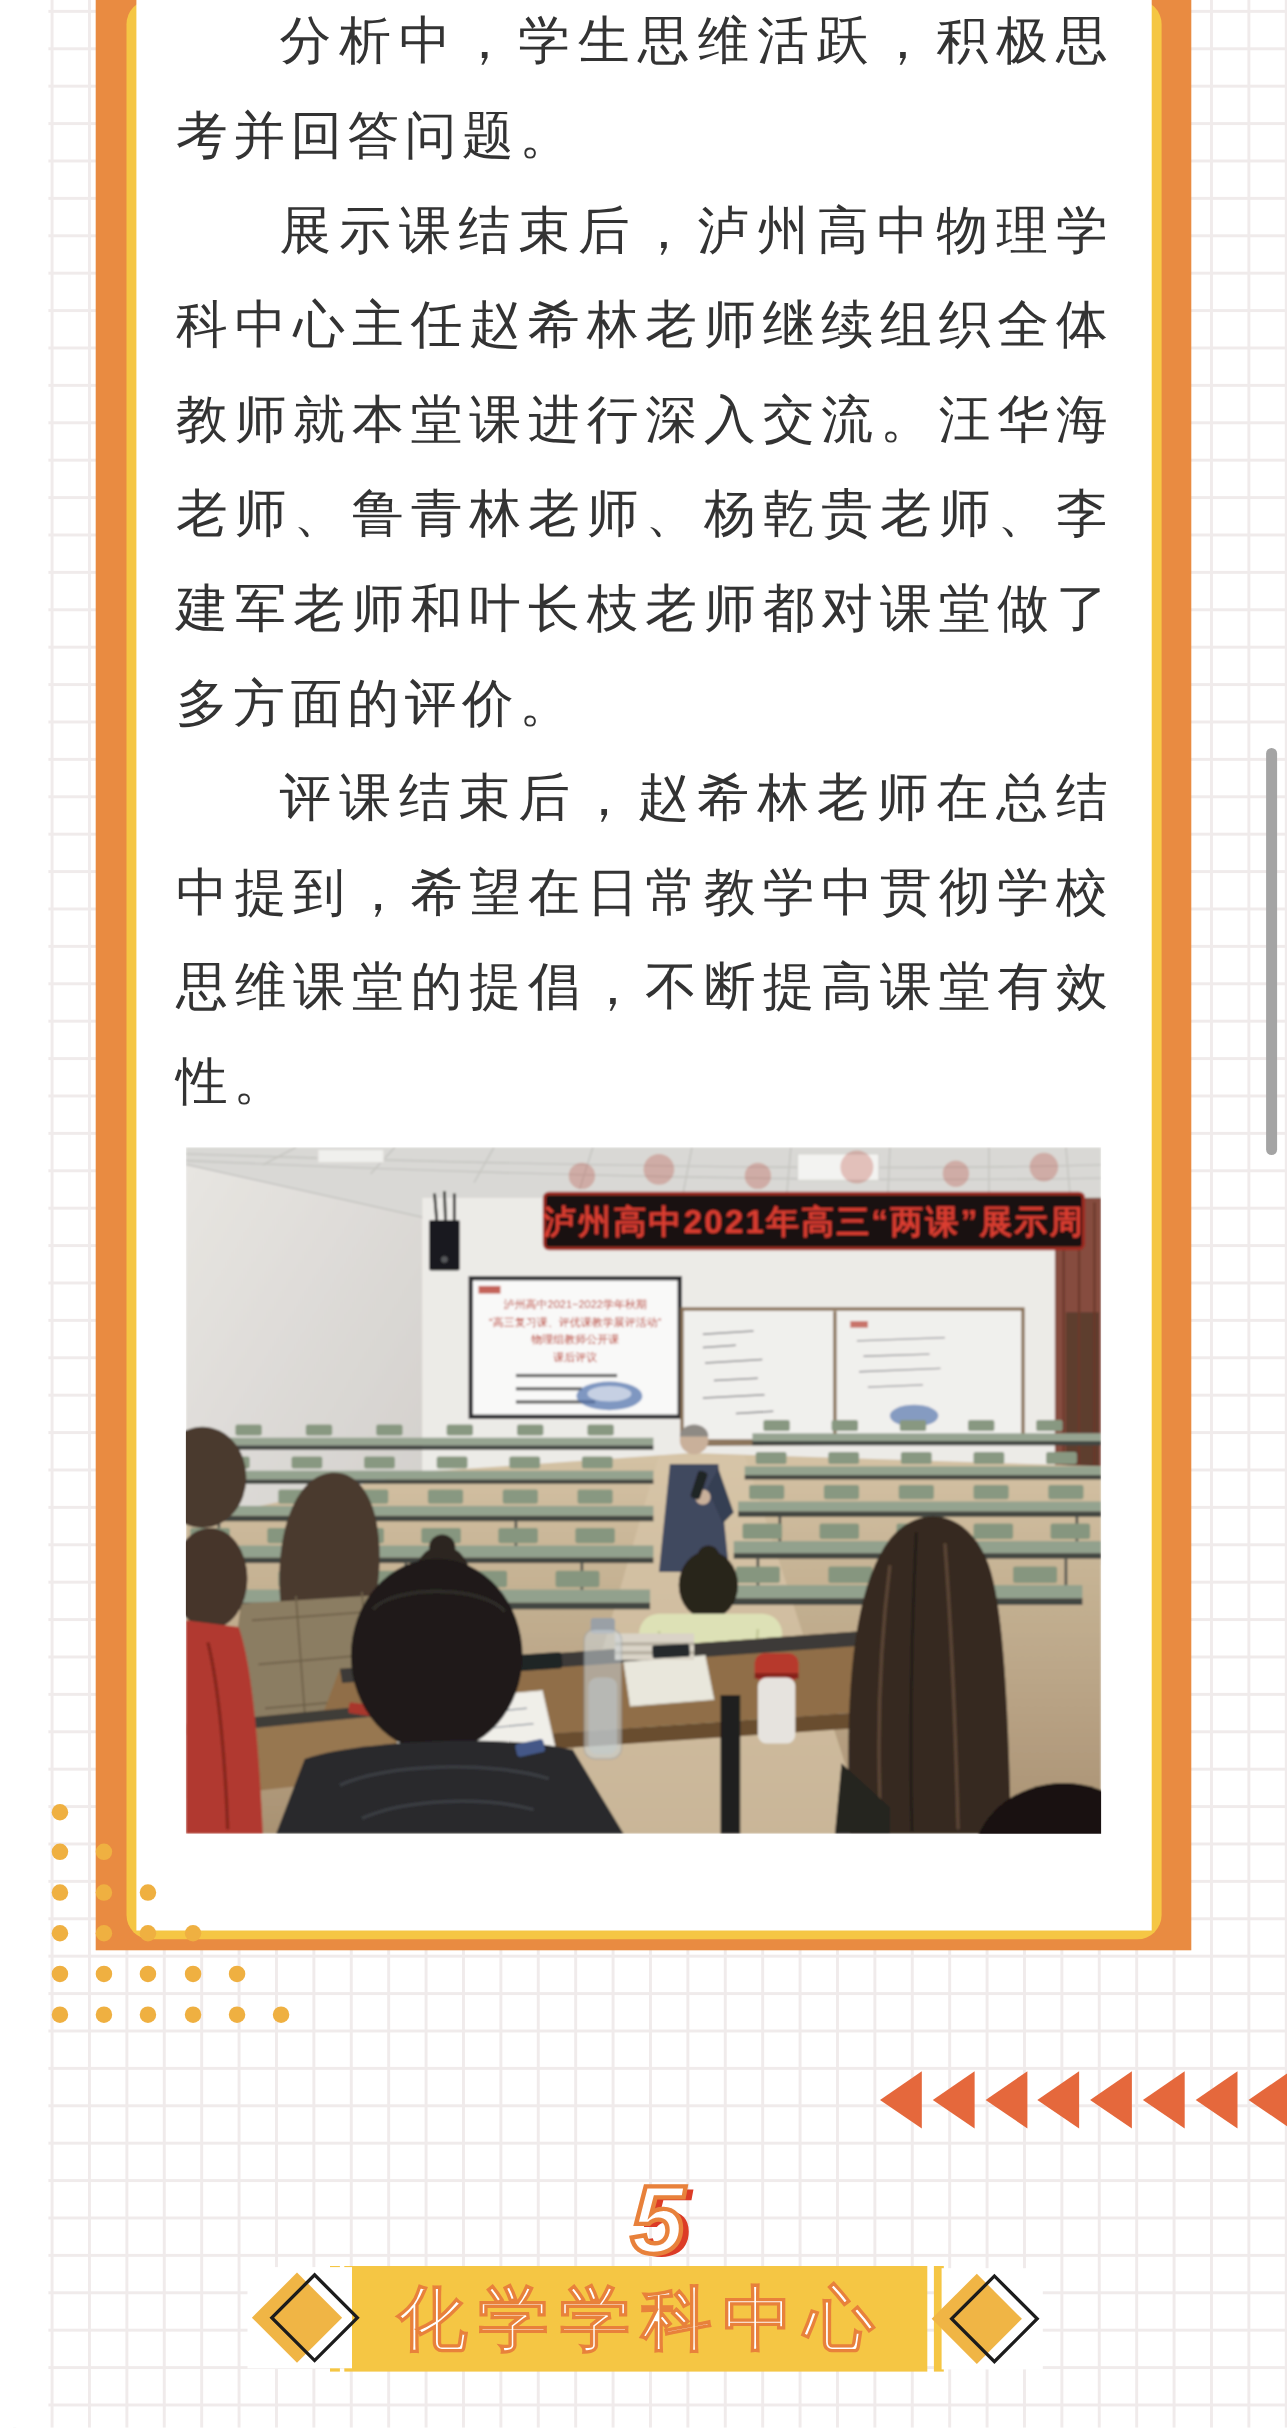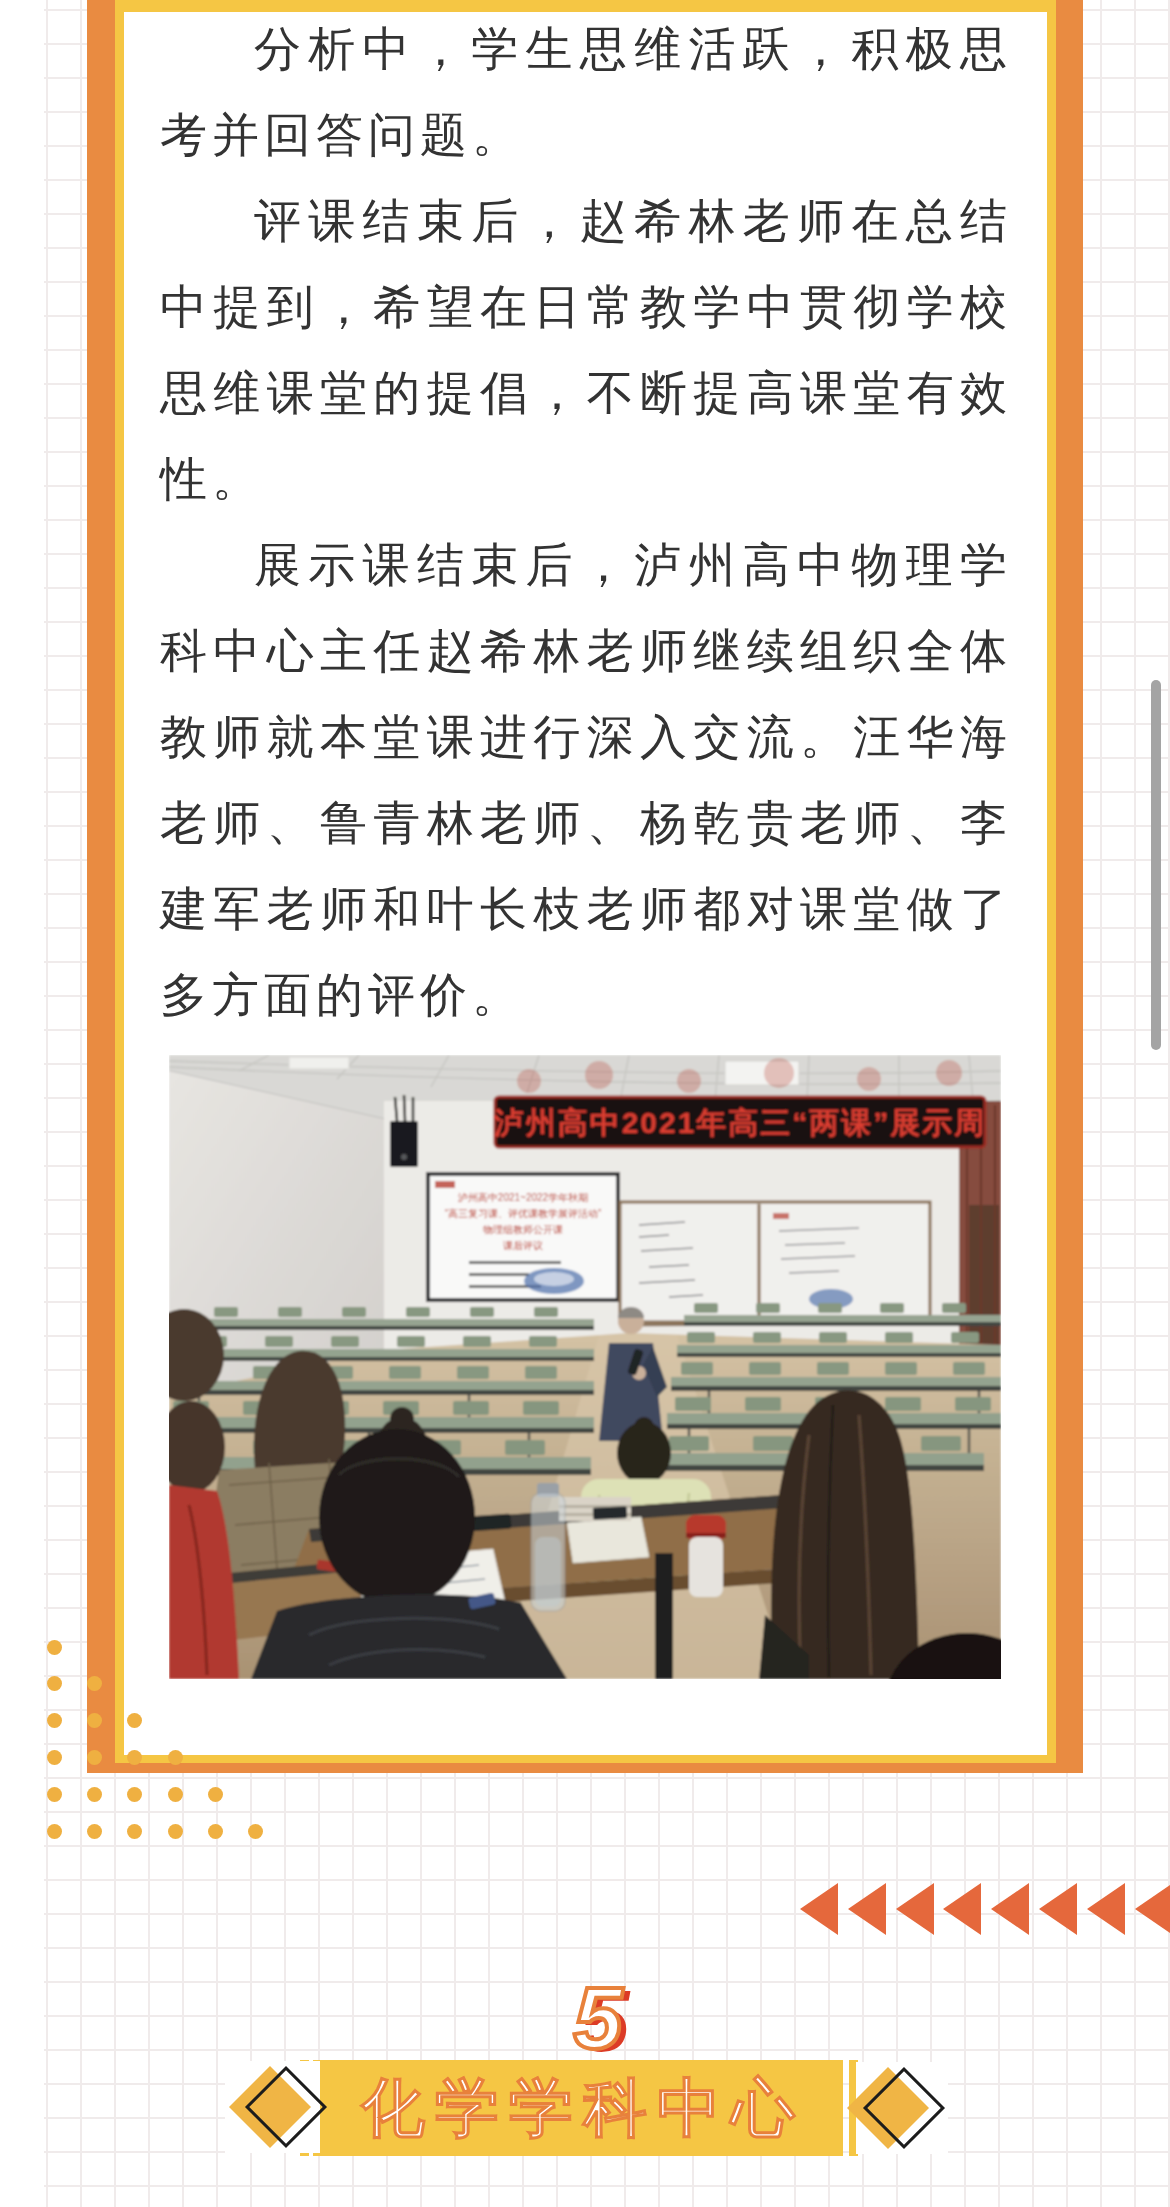--- a/index.html
+++ b/index.html
@@ -19,21 +19,21 @@
     background-position:46px 9px;
   }
   .grid-mask-left{position:absolute;left:0;top:0;width:44px;height:100%;background:#fff;}
   
   .card{
     position:absolute;left:87px;top:0;width:996px;height:1773px;
     background:var(--frame-orange,#E98B41);
     padding:0 27px 10px 28px;box-sizing:border-box;
   }
   .card-yellow{width:100%;height:100%;background:var(--frame-yellow,#F5C644);
-    padding:12px 9px 8px 9px;box-sizing:border-box;}
+    padding:0 9px 8px 9px;box-sizing:border-box;border-radius:22px;}
   .card-white{width:100%;height:100%;background:#fff;position:relative;overflow:hidden;}
   
   .article{
     position:absolute;left:36px;top:-6px;width:852px;
     font-size:47px;line-height:86px;letter-spacing:5px;color:#333;
   }
   .article p{margin:0;text-indent:2em;text-align:justify;text-justify:inter-ideograph;}
   
   .photo-wrap{position:absolute;left:45px;top:1043px;width:832px;height:624px;}
   .photo-wrap svg{width:100%;height:100%;display:block;filter:saturate(.92) contrast(.97);}
@@ -74,22 +74,22 @@
 <div id="stage">
   <div class="grid"></div>
   <div class="grid-mask-left"></div>
 
   <div class="card">
     <div class="card-yellow">
       <div class="card-white">
 
         <div class="article">
           <p>分析中，学生思维活跃，积极思考并回答问题。</p>
+          <p>展示课结束后，泸州高中物理学科中心主任赵希林老师继续组织全体教师就本堂课进行深入交流。汪华海老师、鲁青林老师、杨乾贵老师、李建军老师和叶长枝老师都对课堂做了多方面的评价。</p>
           <p>评课结束后，赵希林老师在总结中提到，希望在日常教学中贯彻学校思维课堂的提倡，不断提高课堂有效性。</p>
-          <p>展示课结束后，泸州高中物理学科中心主任赵希林老师继续组织全体教师就本堂课进行深入交流。汪华海老师、鲁青林老师、杨乾贵老师、李建军老师和叶长枝老师都对课堂做了多方面的评价。</p>
         </div>
 
         <div class="photo-wrap">
         <svg viewBox="0 0 832 624" preserveAspectRatio="none">
           <defs>
             <filter id="pb" x="-3%" y="-3%" width="106%" height="106%">
                   <feGaussianBlur stdDeviation="1.1"></feGaussianBlur>
                 </filter>
             <linearGradient id="floorg" x1="0" y1="0" x2="0" y2="1">
               <stop offset="0" stop-color="#d8c4a2"></stop>

